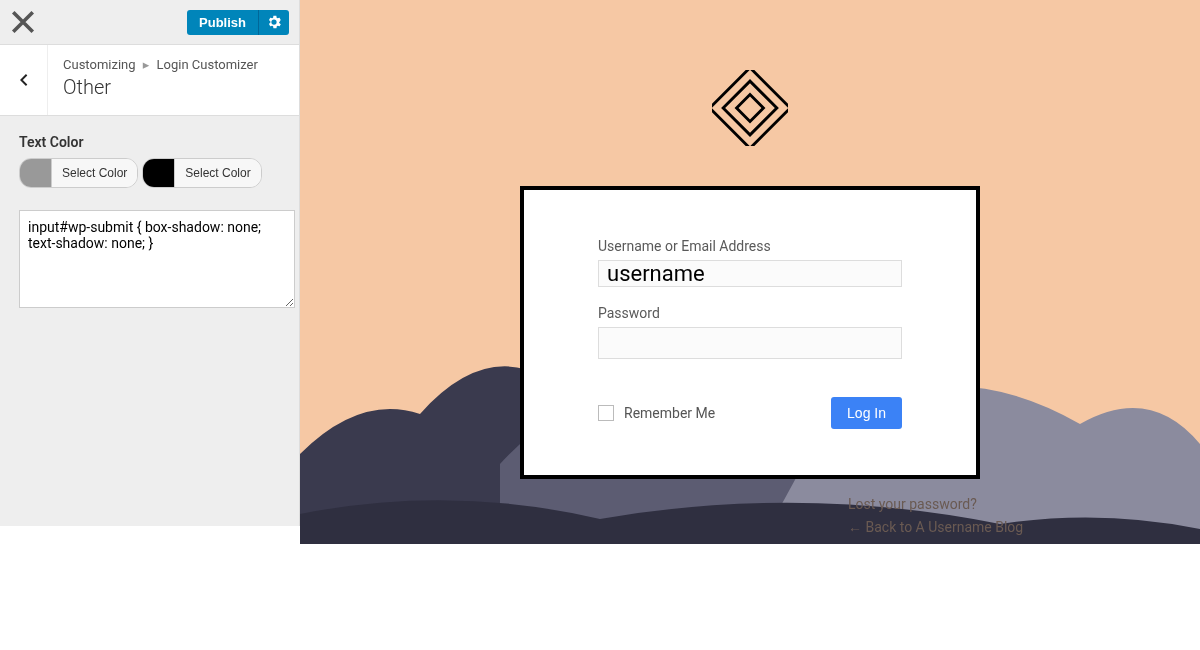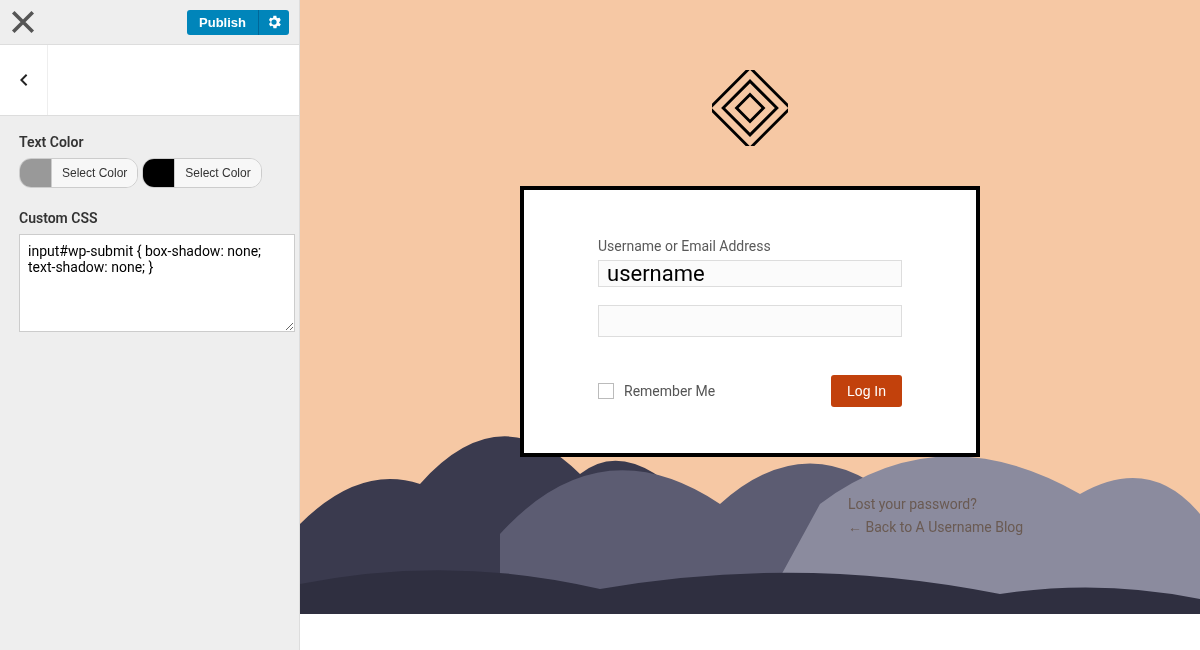--- a/index.html
+++ b/index.html
@@ -1,19 +1,19 @@
 <!DOCTYPE html>
 <html><head>
   <meta charset="utf-8">
   <style>
     * { box-sizing: border-box; margin: 0; padding: 0; }
     body { font-family: -apple-system, BlinkMacSystemFont, "Segoe UI", Roboto, sans-serif; width: 1200px; height: 650px; overflow: hidden; display: flex; }
     
     
-    .sidebar { width: 300px; height: 650px; background: #eeeeee; border-right: 1px solid #ddd; display: flex; flex-direction: column; }
+    .sidebar { width: 300px; height: 526px; background: #eeeeee; border-right: 1px solid #ddd; display: flex; flex-direction: column; }
     .top-bar { height: 45px; display: flex; align-items: center; justify-content: space-between; padding: 0 10px; border-bottom: 1px solid #ddd; }
     .close-btn { width: 26px; height: 26px; display: flex; align-items: center; justify-content: center; color: #555; font-size: 18px; cursor: pointer; }
     .top-actions { display: flex; gap: 0; }
     .publish-btn { background: #0085ba; color: #fff; border: none; padding: 5px 12px; font-size: 13px; font-weight: 600; border-radius: 3px 0 0 3px; cursor: pointer; }
     .gear-btn { background: #0085ba; color: #fff; border: none; border-left: 1px solid #006799; padding: 5px 8px; border-radius: 0 3px 3px 0; cursor: pointer; display: flex; align-items: center; }
     .gear-btn svg { width: 14px; height: 14px; fill: #fff; }
     
     .breadcrumb-panel { background: #fff; display: flex; align-items: flex-start; border-bottom: 1px solid #ddd; }
     .back-btn { width: 48px; height: 70px; display: flex; align-items: center; justify-content: center; border-right: 1px solid #eee; cursor: pointer; }
     .back-btn svg { width: 14px; height: 14px; }
@@ -25,35 +25,35 @@
     .controls { padding: 18px 19px; }
     .ctrl-label { font-weight: 600; font-size: 14px; color: #333; margin-bottom: 8px; display: block; }
     .color-row { display: inline-flex; border: 1px solid #ccc; border-radius: 12px; overflow: hidden; margin-bottom: 22px; background: #f7f7f7; }
     .swatch { width: 32px; height: 28px; border-right: 1px solid #ccc; }
     .swatch-grey { background: #999; }
     .swatch-black { background: #000; }
     .select-color-btn { background: #f7f7f7; border: none; font-size: 12px; padding: 0 10px; cursor: pointer; color: #333; }
     .css-area { width: 276px; height: 98px; border: 1px solid #ccc; background: #fff; padding: 8px; font-size: 14px; font-family: inherit; resize: both; }
     
     
-    .preview { flex: 1; height: 614px; position: relative; background: #f6c8a4; overflow: hidden; }
+    .preview { flex: 1; height: 544px; position: relative; background: #f6c8a4; overflow: hidden; }
     .mountains { position: absolute; bottom: 0; left: 0; width: 100%; height: 260px; }
     
     .logo { position: absolute; top: 70px; left: 50%; transform: translateX(-50%); }
     .logo svg { width: 76px; height: 76px; }
     
     .login-box { position: absolute; top: 186px; left: 50%; transform: translateX(-50%); width: 460px; background: #fff; border: 4px solid #000; padding: 48px 74px 46px; }
     .field-label { font-size: 14px; color: #5a5a5a; margin-bottom: 6px; display: block; }
     .text-input { width: 100%; font-size: 22px; padding: 0 8px; border: 1px solid #ddd; background: #fbfbfb; margin-bottom: 18px; font-family: inherit; }
     .pw-input { font-size: 14px; height: 32px; }
     .form-bottom { display: flex; justify-content: space-between; align-items: center; margin-top: 20px; }
     .remember { display: flex; align-items: center; gap: 10px; }
     .checkbox { width: 16px; height: 16px; border: 1px solid #bbb; background: #fff; cursor: pointer; }
     .remember-label { font-size: 14px; color: #555; }
-    .login-btn { background: #c2410c; color: #fff; border: none; padding: 8px 16px; font-size: 14px; border-radius: 3px; cursor: pointer; }
+    .login-btn { background: #3b82f6; color: #fff; border: none; padding: 8px 16px; font-size: 14px; border-radius: 3px; cursor: pointer; }
     
     .below-links { position: absolute; top: 496px; left: 548px; display: flex; flex-direction: column; gap: 7px; }
     .below-links a { color: #6a5a52; font-size: 14px; text-decoration: none; }
   </style>
 </head>
 <body>
 
 <div class="sidebar">
   <div class="top-bar">
     <div class="close-btn">
@@ -70,35 +70,42 @@
       </button>
     </div>
   </div>
 
   <div class="breadcrumb-panel">
     <div class="back-btn">
       <svg viewBox="0 0 16 16">
           <path d="M11 2 L5 8 L11 14" stroke="#222" stroke-width="2.2" fill="none"></path>
         </svg>
     </div>
+    <div class="breadcrumb-body">
+      <div class="crumb-line">
+        <span>Customizing</span>
+        <span class="crumb-sep">▸</span>
+        <span>Login Customizer</span>
+      </div>
+      <div class="panel-title">Other</div>
+    </div>
   </div>
 
   <div class="controls">
     <label class="ctrl-label">Text Color</label>
     <div class="color-row">
       <div class="swatch swatch-grey"></div>
       <button class="select-color-btn">Select Color</button>
     </div>
 
     <div class="color-row">
       <div class="swatch swatch-black"></div>
       <button class="select-color-btn">Select Color</button>
     </div>
 
-    <label class="ctrl-label">Custom CSS</label>
     <textarea class="css-area" style="">input#wp-submit { box-shadow: none; text-shadow: none; }</textarea>
   </div>
 </div>
 
 <div class="preview">
 
   <svg class="mountains" viewBox="0 0 900 260" preserveAspectRatio="xMidYMax slice">
     <path d="M0,260 L0,170 Q60,110 120,130 Q200,40 280,120 Q330,80 400,160 L400,260 Z" fill="#3a3a4e"></path>
     <path d="M200,260 L200,180 Q300,70 420,150 Q520,60 620,170 L680,260 Z" fill="#5c5c72"></path>
     <path d="M460,260 L520,150 Q640,60 780,140 Q850,100 900,160 L900,260 Z" fill="#8b8b9e"></path>
@@ -112,20 +119,21 @@
         <rect x="20" y="20" width="40" height="40" transform="rotate(45 40 40)"></rect>
         <rect x="30" y="30" width="20" height="20" transform="rotate(45 40 40)"></rect>
       </g>
     </svg>
   </div>
 
   <div class="login-box">
     <label class="field-label">Username or Email Address</label>
     <input class="text-input" value="username" style="">
     
+    <label class="field-label">Password</label>
     <input type="password" class="text-input pw-input" value="" style="">
     
     <div class="form-bottom">
       <div class="remember">
         <div class="checkbox"></div>
         <span class="remember-label">Remember Me</span>
       </div>
       <button class="login-btn">Log In</button>
     </div>
   </div>

